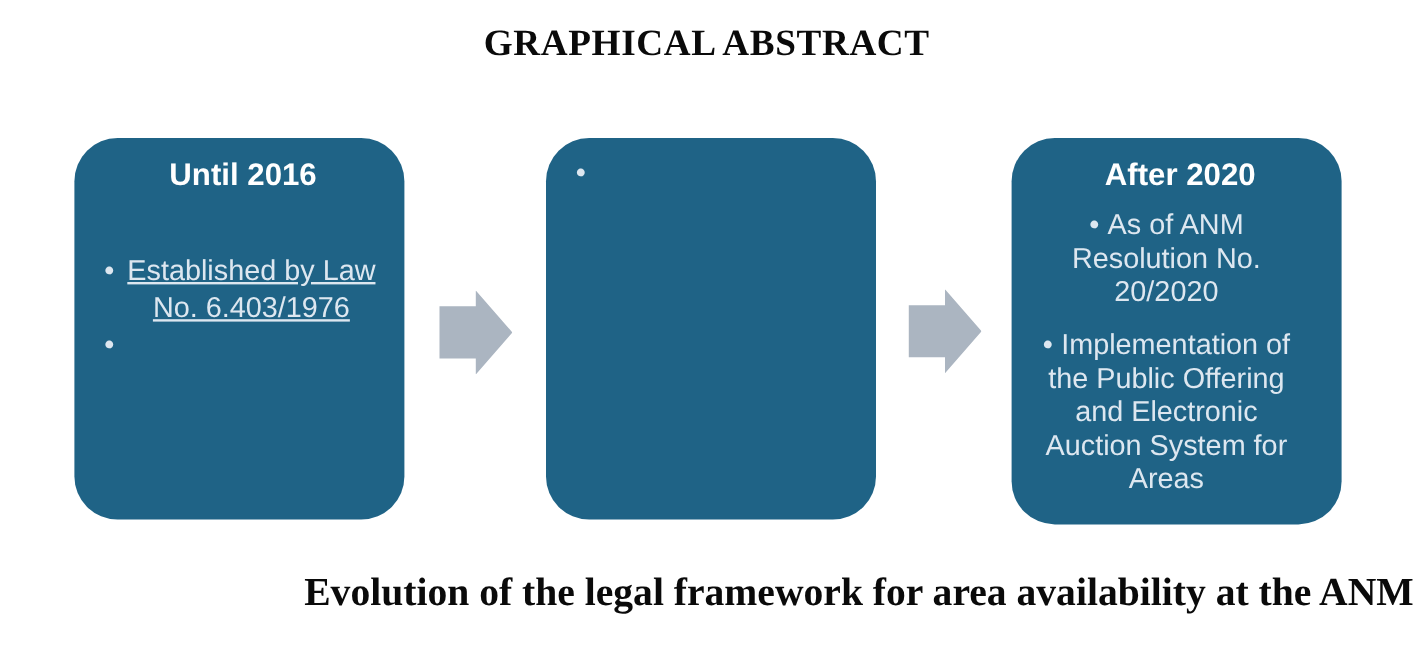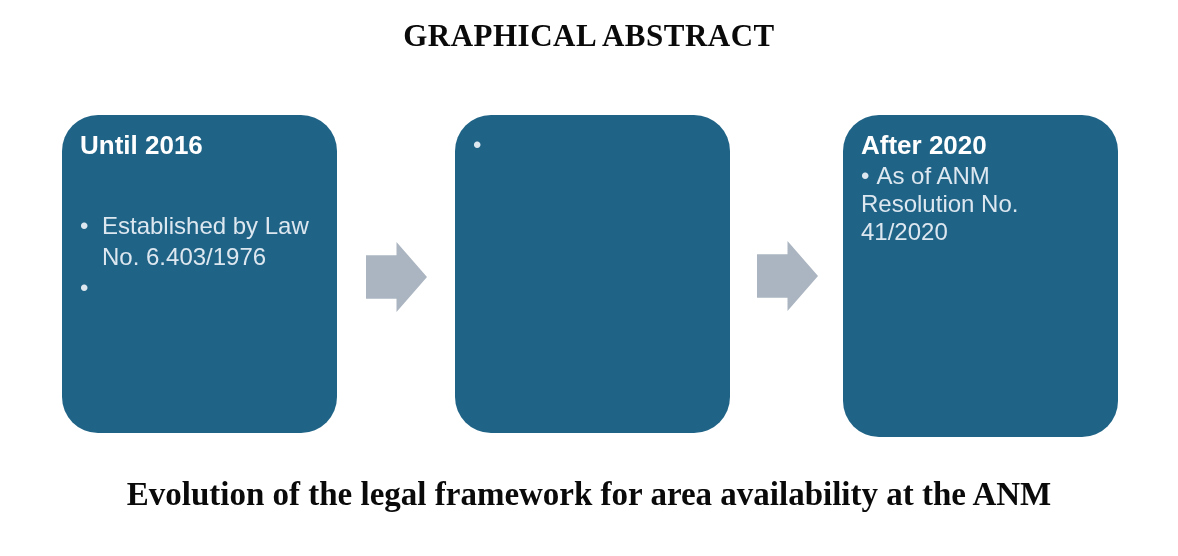--- a/index.html
+++ b/index.html
@@ -31,51 +31,53 @@
   .tbox {
     position: absolute;
     top: 115px;
     width: 275px;
     height: 318px;
     background: #1F6386;
     border-radius: 36px;
     box-sizing: border-box;
     padding: 14px 12px 14px 18px;
     color: #DDE7F0;
+    text-align: center;
   }
   .tbox-1 { left: 62px; }
   .tbox-2 { left: 455px; }
   .tbox-3 { left: 843px; height: 322px; }
   .tbox h2 {
     margin: 0;
     font-size: 26px;
     line-height: 1.25;
     font-weight: bold;
     color: #FFFFFF;
   }
   .tbox-1 h2, .tbox-2 h2 { margin-bottom: 48px; }
-  .tbox-3 h2 { margin-bottom: 0; }
+  .tbox-3 h2 { margin-bottom: 12px; }
   .blist {
     list-style: none;
     margin: 0;
     padding: 0;
     font-size: 24px;
     line-height: 1.3;
   }
   .blist li {
     display: flex;
     align-items: flex-start;
   }
   .blt {
     flex: 0 0 22px;
     width: 22px;
   }
   .btxt {
     flex: 0 0 215px;
     width: 215px;
+    text-decoration: underline;
   }
   .para {
     margin: 0;
     width: 222px;
     font-size: 24px;
     line-height: 1.17;
   }
   .para + .para { margin-top: 16px; }
   .blt-inline { margin-right: 7px; }
   .arrow {
@@ -85,21 +87,21 @@
     background: #ABB5C1;
     clip-path: polygon(0 19%, 50% 19%, 50% 0, 100% 50%, 50% 100%, 50% 81%, 0 81%);
   }
   .arrow-1 { left: 366px; top: 242px; }
   .arrow-2 { left: 757px; top: 241px; }
   .caption {
     position: absolute;
     top: 476px;
     left: 0;
     width: 100%;
-    text-align: center;
+    text-align: right;
     font-family: "Liberation Serif", serif;
     font-weight: bold;
     font-size: 33px;
     color: #0A0A0A;
   }
 </style>
 </head>
 <body>
 
 <div class="page">
@@ -126,18 +128,19 @@
       <li>
         <span class="blt">•</span>
       </li>
     </ul>
   </div>
 
   <div class="arrow arrow-2"></div>
 
   <div class="tbox tbox-3">
     <h2>After 2020</h2>
-    <p class="para"><span class="blt-inline">•</span><span>As of ANM Resolution No. 41/2020</span></p>
+    <p class="para"><span class="blt-inline">•</span><span>As of ANM Resolution No. 20/2020</span></p>
+    <p class="para"><span class="blt-inline">•</span><span>Implementation of the Public Offering and Electronic Auction System for Areas</span></p>
   </div>
 
   <div class="caption">Evolution of the legal framework for area availability at the ANM</div>
 
 </div>
 
 </body></html>

